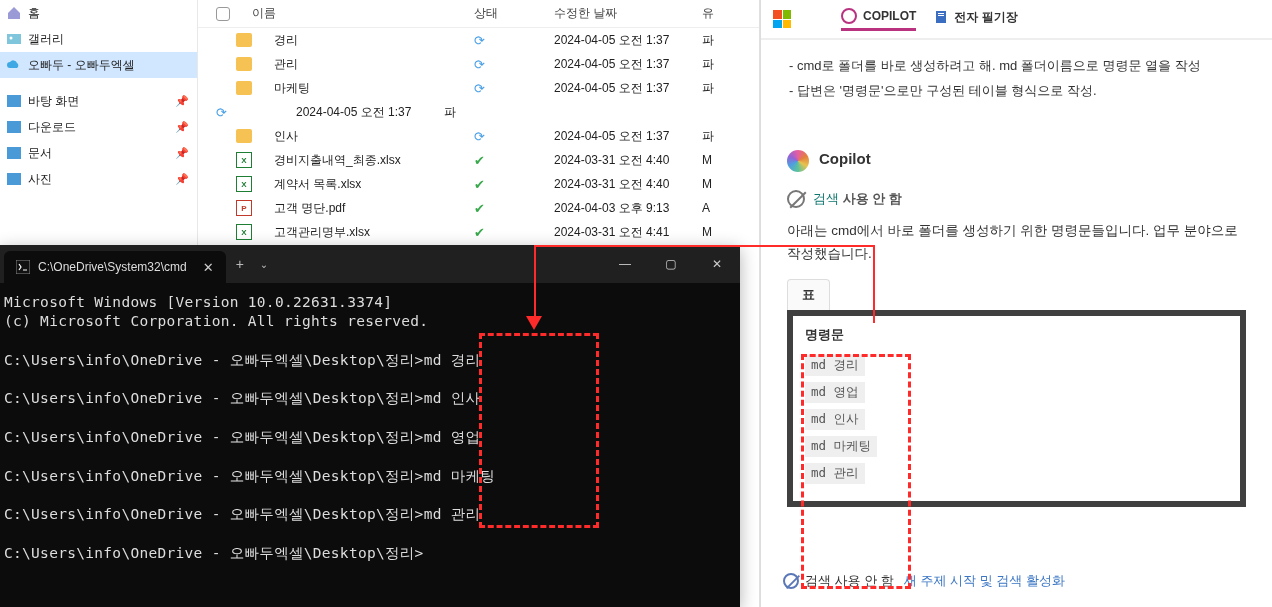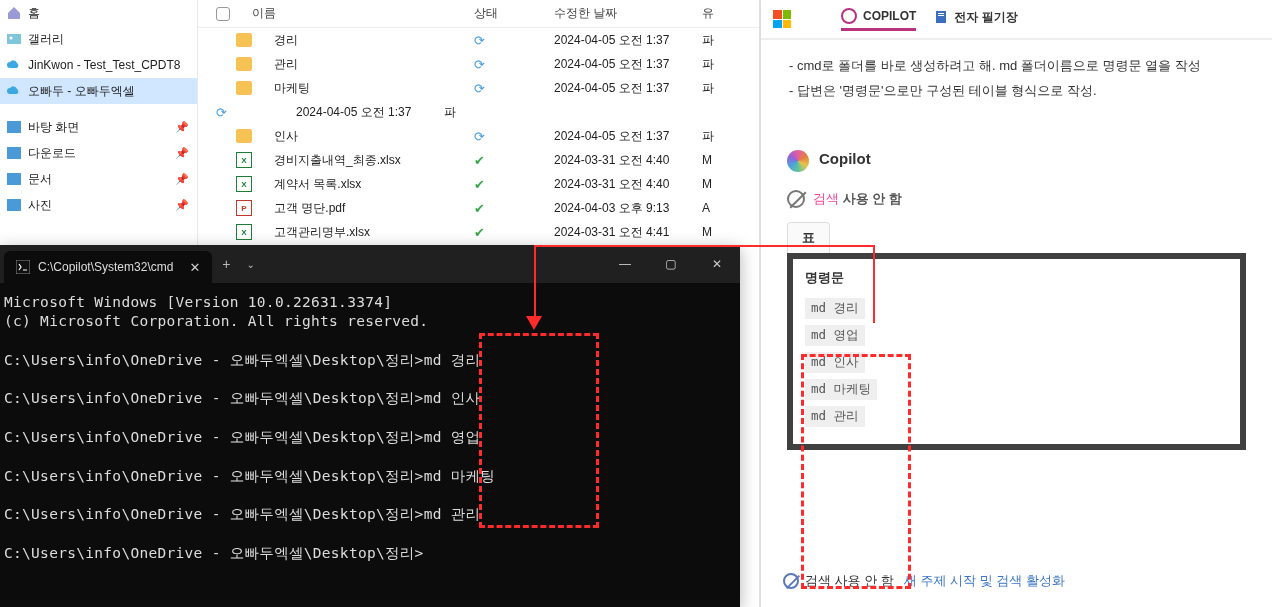--- a/index.html
+++ b/index.html
@@ -96,28 +96,20 @@
      </div>
         <div class="nav-item ">
        <span class="nav-ico">
             <svg width="16" height="16">
               <rect x="1" y="3" width="14" height="10" fill="#7fc5dc"></rect>
               <circle cx="5" cy="7" r="1.5" fill="#fff"></circle>
             </svg>
           </span>
        <span>갤러리</span>
      </div>
-        <div class="nav-item ">
-       <span class="nav-ico">
-            <svg width="16" height="16">
-              <path d="M4 11a3 3 0 010-6 4 4 0 017 1 3 3 0 010 5z" fill="#3ea8e5"></path>
-            </svg>
-          </span>
-       <span>JinKwon - Test_Test_CPDT8</span>
-     </div>
         <div class="nav-item sel">
        <span class="nav-ico">
             <svg width="16" height="16">
               <path d="M4 11a3 3 0 010-6 4 4 0 017 1 3 3 0 010 5z" fill="#3ea8e5"></path>
             </svg>
           </span>
        <span>오빠두 - 오빠두엑셀</span>
      </div>
       </div>
     <div class="nav-space"></div>
@@ -254,21 +246,21 @@
 
 <div class="terminal-window">
   <div class="term-tabbar">
     <div class="term-tab">
       <span>
         <svg width="14" height="14">
             <rect width="14" height="14" fill="#111" stroke="#888"></rect>
             <path d="M3 4l2 3-2 3M7 10h4" stroke="#fff" stroke-width="1.2" fill="none"></path>
           </svg>
       </span>
-      <span>C:\Copilot\System32\cmd</span>
+      <span>C:\OneDrive\System32\cmd</span>
       <span class="term-tab-close">✕</span>
     </div>
     <span class="term-plus">+</span>
     <span class="term-chev">⌄</span>
     <div class="term-wincontrols">
       <div class="term-wc">—</div>
       <div class="term-wc">▢</div>
       <div class="term-wc">✕</div>
     </div>
   </div>
@@ -327,22 +319,23 @@
     <div class="cp-watermark"></div>
     <div class="bullet">- cmd로 폴더를 바로 생성하려고 해. md 폴더이름으로 명령문 열을 작성</div>
     <div class="bullet">- 답변은 '명령문'으로만 구성된 테이블 형식으로 작성.</div>
 
     <div class="cp-section">
       <div class="cp-logo"></div>
       <div class="cp-name">Copilot</div>
     </div>
     <div class="cp-meta">
       <span class="circ"></span>
-      <span><span style="color:#ec4899">검색 </span><b>사용 안 함</b></span>
-    </div>
+      <span><span style="color:#0f766e">검색 </span><b>사용 안 함</b></span>
+    </div>
+    <div class="cp-answer">아래는 cmd에서 바로 폴더를 생성하기 위한 명령문들입니다. 업무 분야으로 작성했습니다.</div>
 
     <div class="cp-table-wrap">
       <div class="cp-table-tab">표</div>
       <div class="cp-table">
         <div class="cp-table-head">명령문</div>
         <div id="cpRows">
             <div><span class="cp-code">md 경리</span></div>
             <div><span class="cp-code">md 영업</span></div>
             <div><span class="cp-code">md 인사</span></div>
             <div><span class="cp-code">md 마케팅</span></div>

